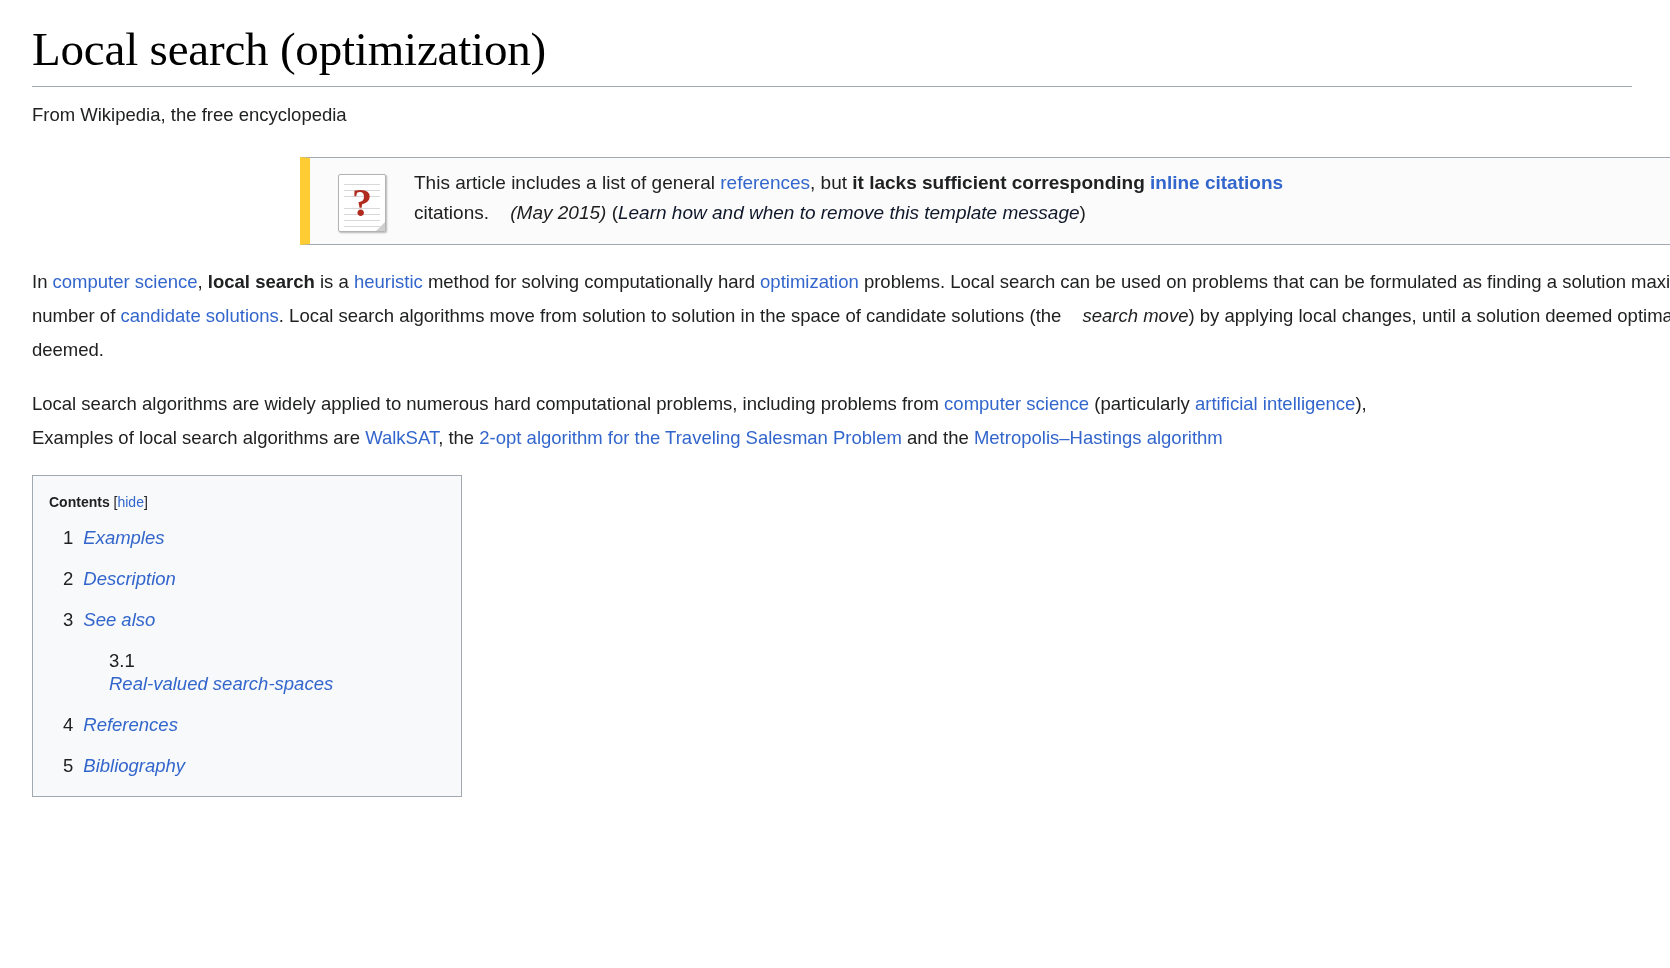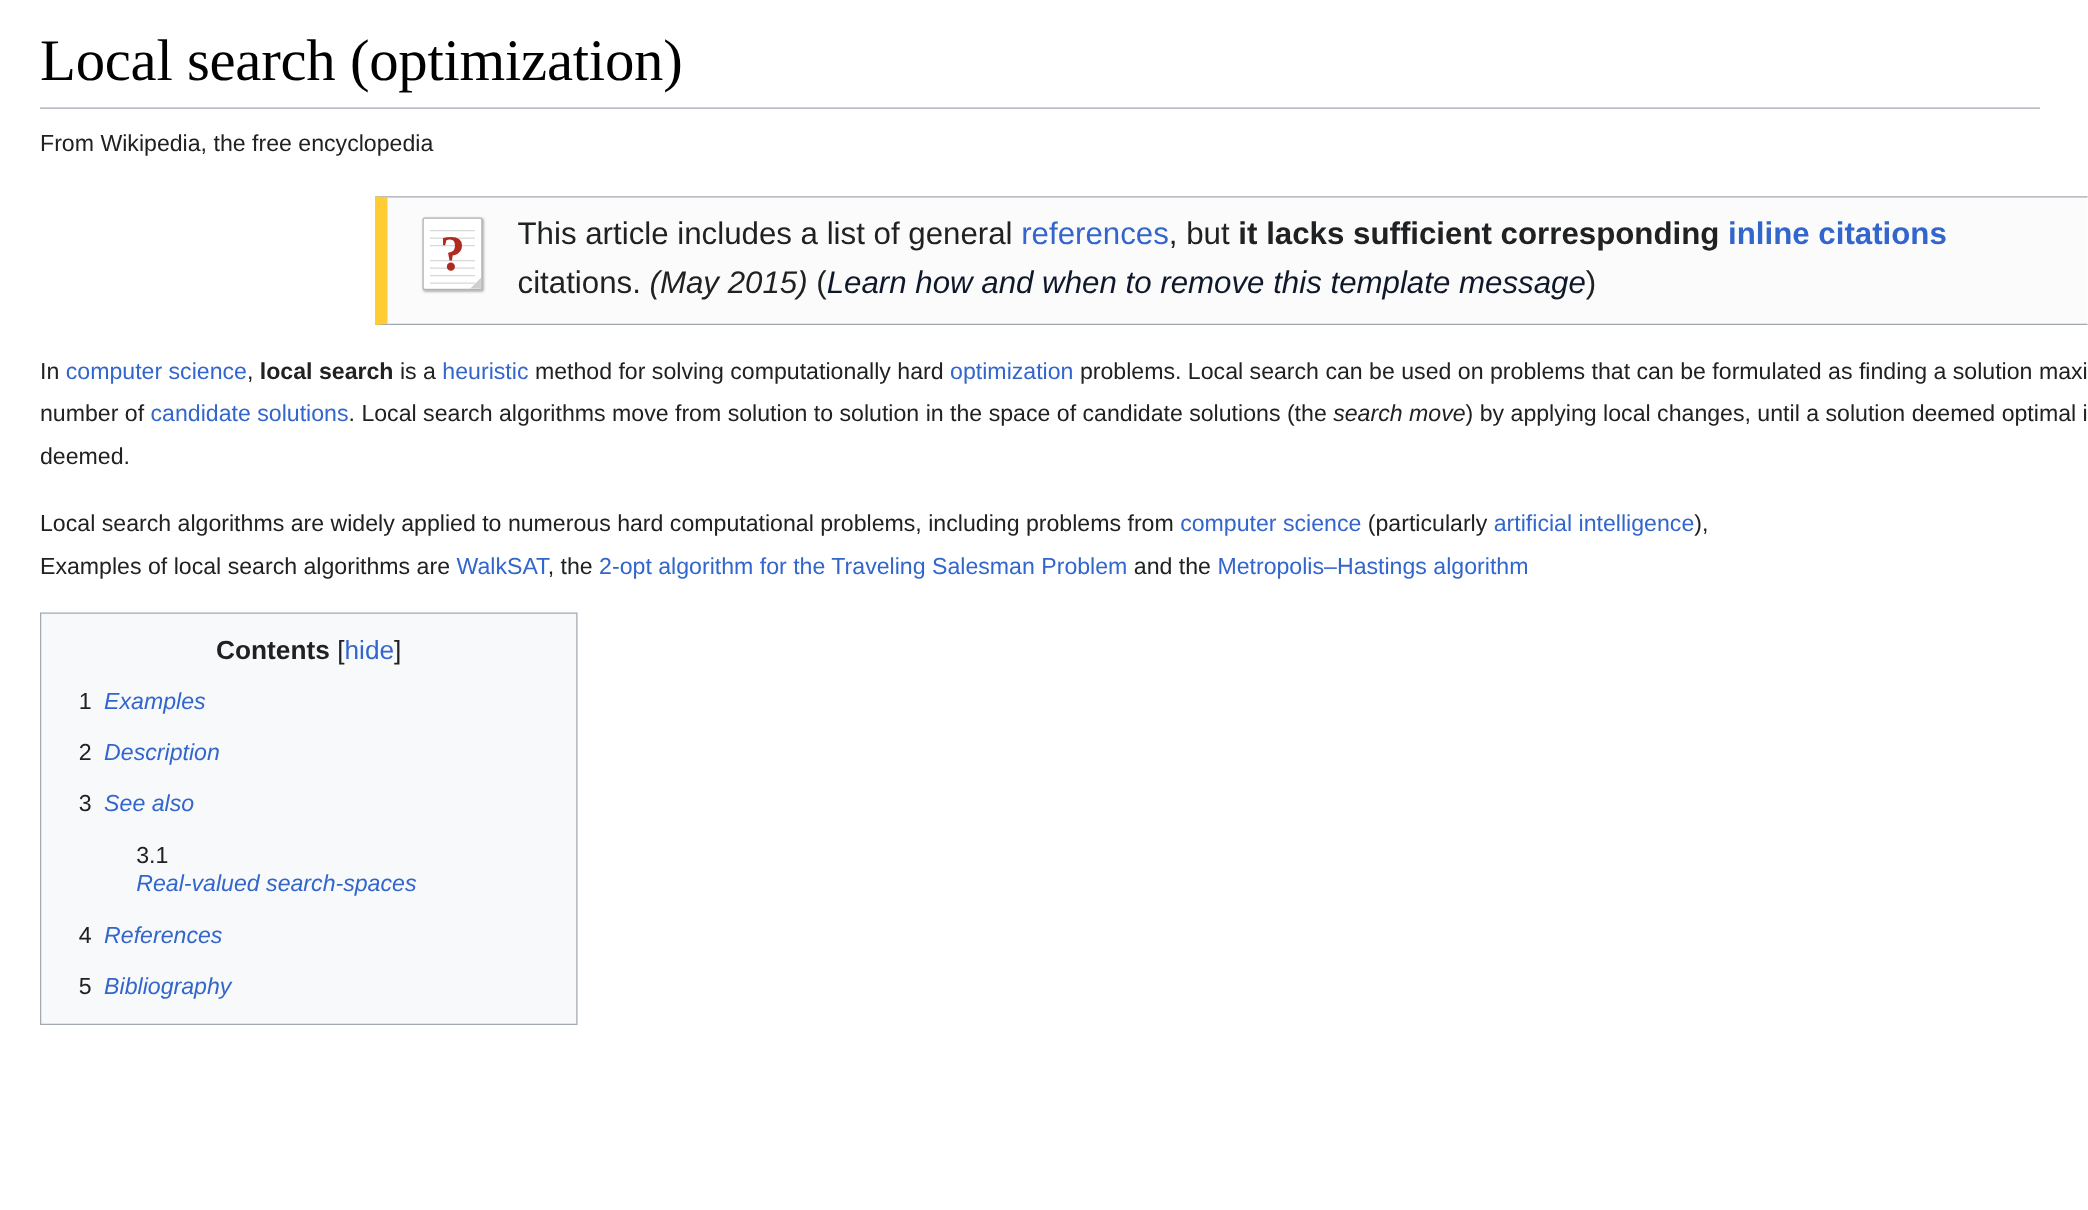--- a/index.html
+++ b/index.html
@@ -68,21 +68,21 @@
   }
   .ambox-imagecell {
     width: 104px;
     min-width: 104px;
     display: flex;
     align-items: center;
     justify-content: center;
     padding-top: 6px;
   }
   .ambox-text {
-    font-size: 25px;
+    font-size: 19px;
     line-height: 1.58;
     color: #202122;
     padding-right: 8px;
     white-space: nowrap;
   }
   .ambox-text .bold { font-weight: bold; }
   .ambox-text .ital { font-style: italic; }
   .ambox-text .ital-lnk { font-style: italic; color: #0f172a; }
   
   .qdoc {
@@ -123,35 +123,35 @@
   
   p.body {
     font-size: 18.5px;
     line-height: 1.62;
     margin: 22px 0 0 0;
     color: #202122;
     white-space: nowrap;
   }
   p.body.second { margin-top: 24px; }
   .bold { font-weight: bold; }
-  .ital { font-style: italic; }
+  .ital { font-style: italic; margin-left: 16px; }
   
   .toc {
     margin: 22px 0 0 0;
     width: 430px;
     box-sizing: border-box;
     background: #f8f9fa;
     border: 1px solid #a2a9b1;
     padding: 14px 16px 18px 16px;
     font-size: 18.5px;
   }
   .toctitle {
-    text-align: center;
+    text-align: left;
     margin: 4px 0 16px 0;
-    font-size: 21px;
+    font-size: 14px;
   }
   .toctitle .h { font-weight: bold; color: #202122; }
   .toctitle .brack { color: #202122; }
   .toclevel-1 {
     display: flex;
     margin: 0 0 18px 14px;
     line-height: 1.25;
   }
   .toclevel-2 {
     display: flex;

